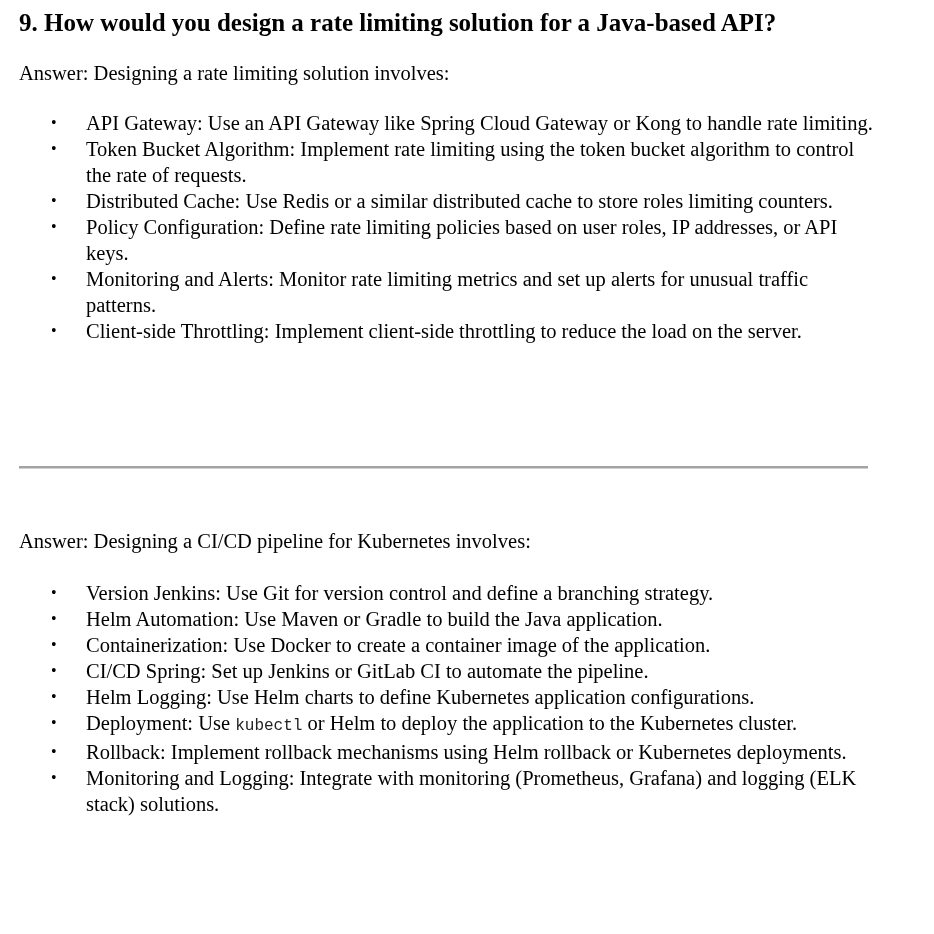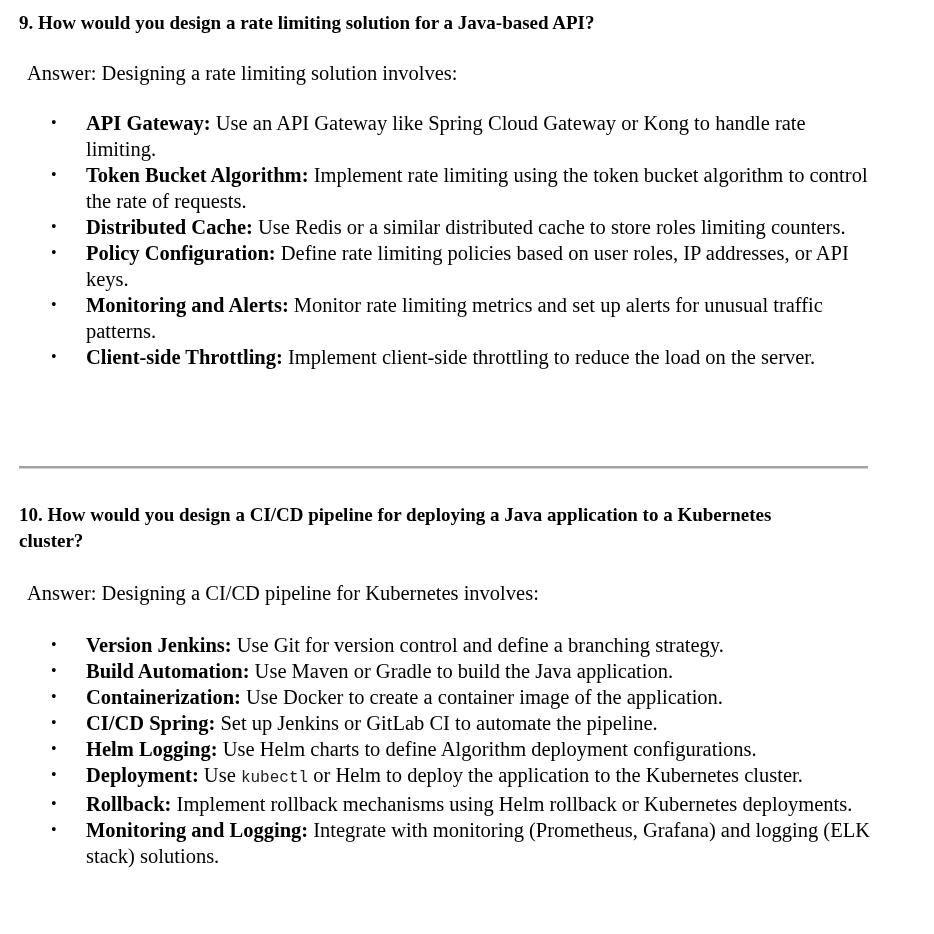--- a/index.html
+++ b/index.html
@@ -17,47 +17,47 @@
       font-size: 20.5px;
     }
     .page {
       position: absolute;
       left: 19px;
       top: 0;
       width: 900px;
     }
     .q-title {
       font-weight: bold;
-      font-size: 19px;
+      font-size: 25px;
       line-height: 26px;
       margin: 0;
     }
     .answer-intro {
-      margin: 8px;
+      margin: 0;
       line-height: 26px;
     }
     ul.points {
       list-style: none;
       margin: 0;
       padding: 0;
     }
     ul.points li {
       position: relative;
       padding-left: 67px;
       line-height: 26px;
       width: 790px;
     }
     ul.points li .bullet {
       position: absolute;
       left: 32px;
       top: 0;
       font-size: 16px;
       line-height: 26px;
     }
-    .term { font-weight: bold; }
+    .term { font-weight: normal; }
     code {
       font-family: "Liberation Mono", "DejaVu Sans Mono", monospace;
       font-size: 16px;
       color: #222;
       text-align: right;
     }
     .rule {
       position: absolute;
       left: 19px;
       top: 466px;
@@ -79,28 +79,27 @@
       <li><span class="bullet">•</span><span class="term">API Gateway:</span><span> Use an API Gateway like Spring Cloud Gateway or Kong to handle rate limiting.</span></li>
       <li><span class="bullet">•</span><span class="term">Token Bucket Algorithm:</span><span> Implement rate limiting using the token bucket algorithm to control the rate of requests.</span></li>
       <li><span class="bullet">•</span><span class="term">Distributed Cache:</span><span> Use Redis or a similar distributed cache to store roles limiting counters.</span></li>
       <li><span class="bullet">•</span><span class="term">Policy Configuration:</span><span> Define rate limiting policies based on user roles, IP addresses, or API keys.</span></li>
       <li><span class="bullet">•</span><span class="term">Monitoring and Alerts:</span><span> Monitor rate limiting metrics and set up alerts for unusual traffic patterns.</span></li>
       <li><span class="bullet">•</span><span class="term">Client-side Throttling:</span><span> Implement client-side throttling to reduce the load on the server.</span></li>
     </ul>
   </section>
 
   <section style="position:absolute; top:502px; left:0;">
-    <h2 class="q-title" style="width:800px;">10. How would you design a CI/CD pipeline for deploying a Java application to a Kubernetes cluster?</h2>
     <p class="answer-intro" style="margin-top:26px;">Answer: Designing a CI/CD pipeline for Kubernetes involves:</p>
     <ul class="points" style="margin-top:26px;">
       <li><span class="bullet">•</span><span class="term">Version Jenkins:</span><span> Use Git for version control and define a branching strategy.</span></li>
-      <li><span class="bullet">•</span><span class="term">Build Automation:</span><span> Use Maven or Gradle to build the Java application.</span></li>
+      <li><span class="bullet">•</span><span class="term">Helm Automation:</span><span> Use Maven or Gradle to build the Java application.</span></li>
       <li><span class="bullet">•</span><span class="term">Containerization:</span><span> Use Docker to create a container image of the application.</span></li>
       <li><span class="bullet">•</span><span class="term">CI/CD Spring:</span><span> Set up Jenkins or GitLab CI to automate the pipeline.</span></li>
-      <li><span class="bullet">•</span><span class="term">Helm Logging:</span><span> Use Helm charts to define Algorithm deployment configurations.</span></li>
+      <li><span class="bullet">•</span><span class="term">Helm Logging:</span><span> Use Helm charts to define Kubernetes application configurations.</span></li>
       <li><span class="bullet">•</span><span class="term">Deployment:</span><span> Use </span><code>kubectl</code><span> or Helm to deploy the application to the Kubernetes cluster.</span></li>
       <li><span class="bullet">•</span><span class="term">Rollback:</span><span> Implement rollback mechanisms using Helm rollback or Kubernetes deployments.</span></li>
       <li><span class="bullet">•</span><span class="term">Monitoring and Logging:</span><span> Integrate with monitoring (Prometheus, Grafana) and logging (ELK stack) solutions.</span></li>
     </ul>
   </section>
 </div>
 
 <div class="rule"></div>
 
 </body></html>

